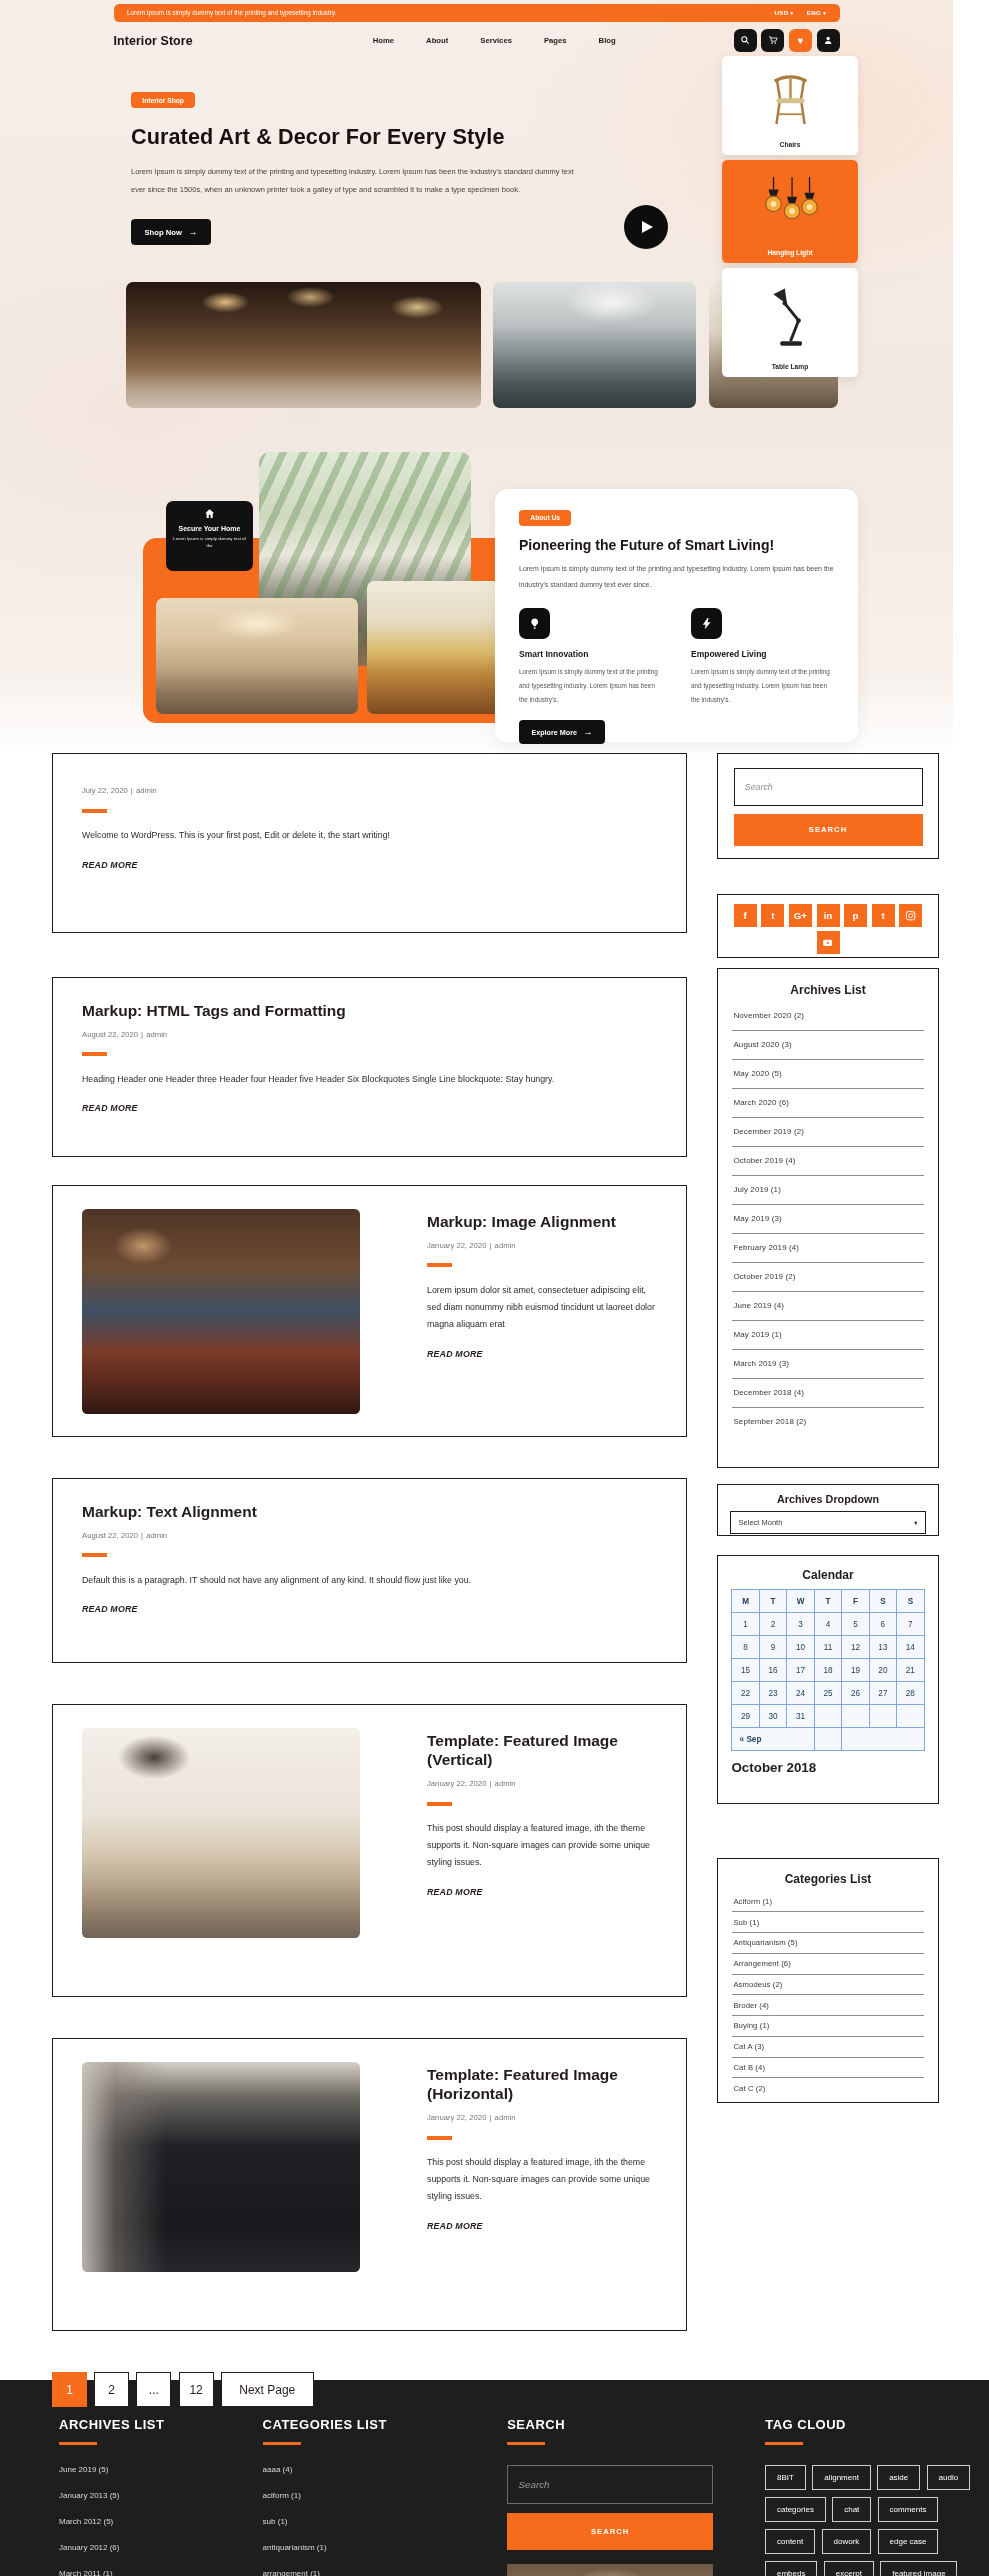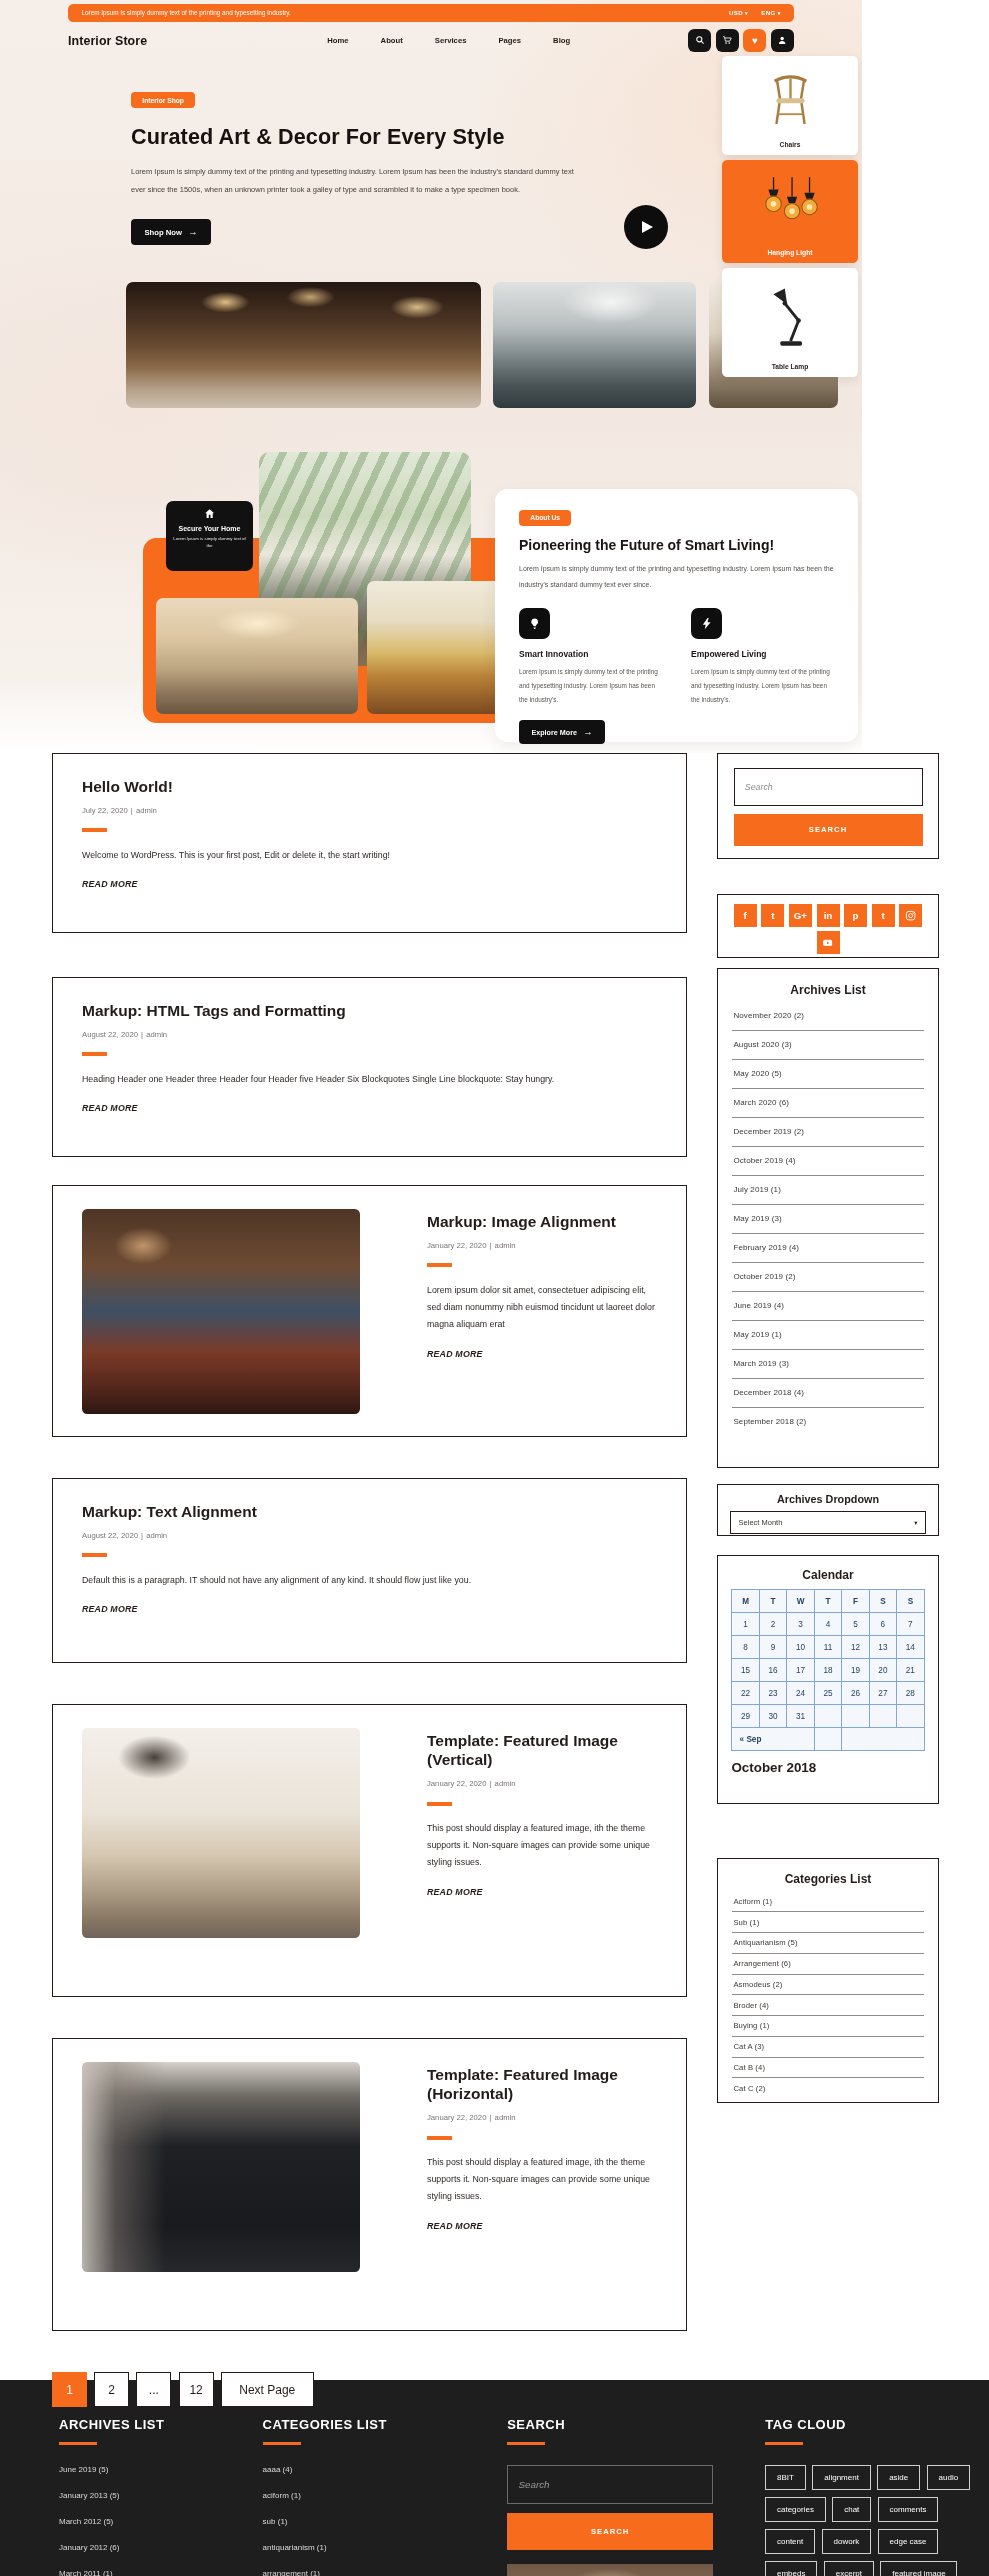--- a/index.html
+++ b/index.html
@@ -3,21 +3,21 @@
 <meta charset="utf-8">
 <style>
   * { box-sizing: border-box; margin: 0; padding: 0; }
   html,body { margin:0; background:#fff; }
   #page {
     width:989px; height:2758px; position:relative; overflow:hidden;
     font-family:"Liberation Sans", sans-serif; color:#241c1a; background:#fff;
   }
   
   .hero-band{
-    position:relative; width:862px; height:753px; overflow:hidden;
+    position:relative; width:953px; height:753px; overflow:hidden;
     background:
       radial-gradient(55% 45% at 88% 15%, #f7e3d5 0%, rgba(247,227,213,0) 60%),
       radial-gradient(45% 40% at 15% 55%, #f3e6de 0%, rgba(243,230,222,0) 60%),
       linear-gradient(180deg,#f6efe9 0%,#f2e8e1 55%,#f7f1ec 90%,#ffffff 100%);
   }
   .topbar{
     width:726px; height:17.5px; margin:4.1px auto 0; border-radius:5.2px;
     background:#f76b1c; color:#fff; display:flex; align-items:center;
     justify-content:space-between; padding:0 13.4px; font-size:6.4px;
   }
@@ -402,21 +402,20 @@
         <span>Explore More</span>
           <span class="arr">→</span>
       </span>
     </div>
   </div>
 
   <div class="blog">
     <div class="main-col">
 
       <article class="post h350">
-        <h2 class="post-title">Hello World!</h2>
         <div class="post-meta">
           <span>July 22, 2020</span><span class="sep">|</span><span>admin</span>
         </div>
         <div class="divider"></div>
         <p class="post-excerpt">Welcome to WordPress. This is your first post, Edit or delete it, the start writing!</p>
         <span class="read-more">READ MORE</span>
       </article>
 
       <article class="post h350b">
         <h2 class="post-title">Markup: HTML Tags and Formatting</h2>

